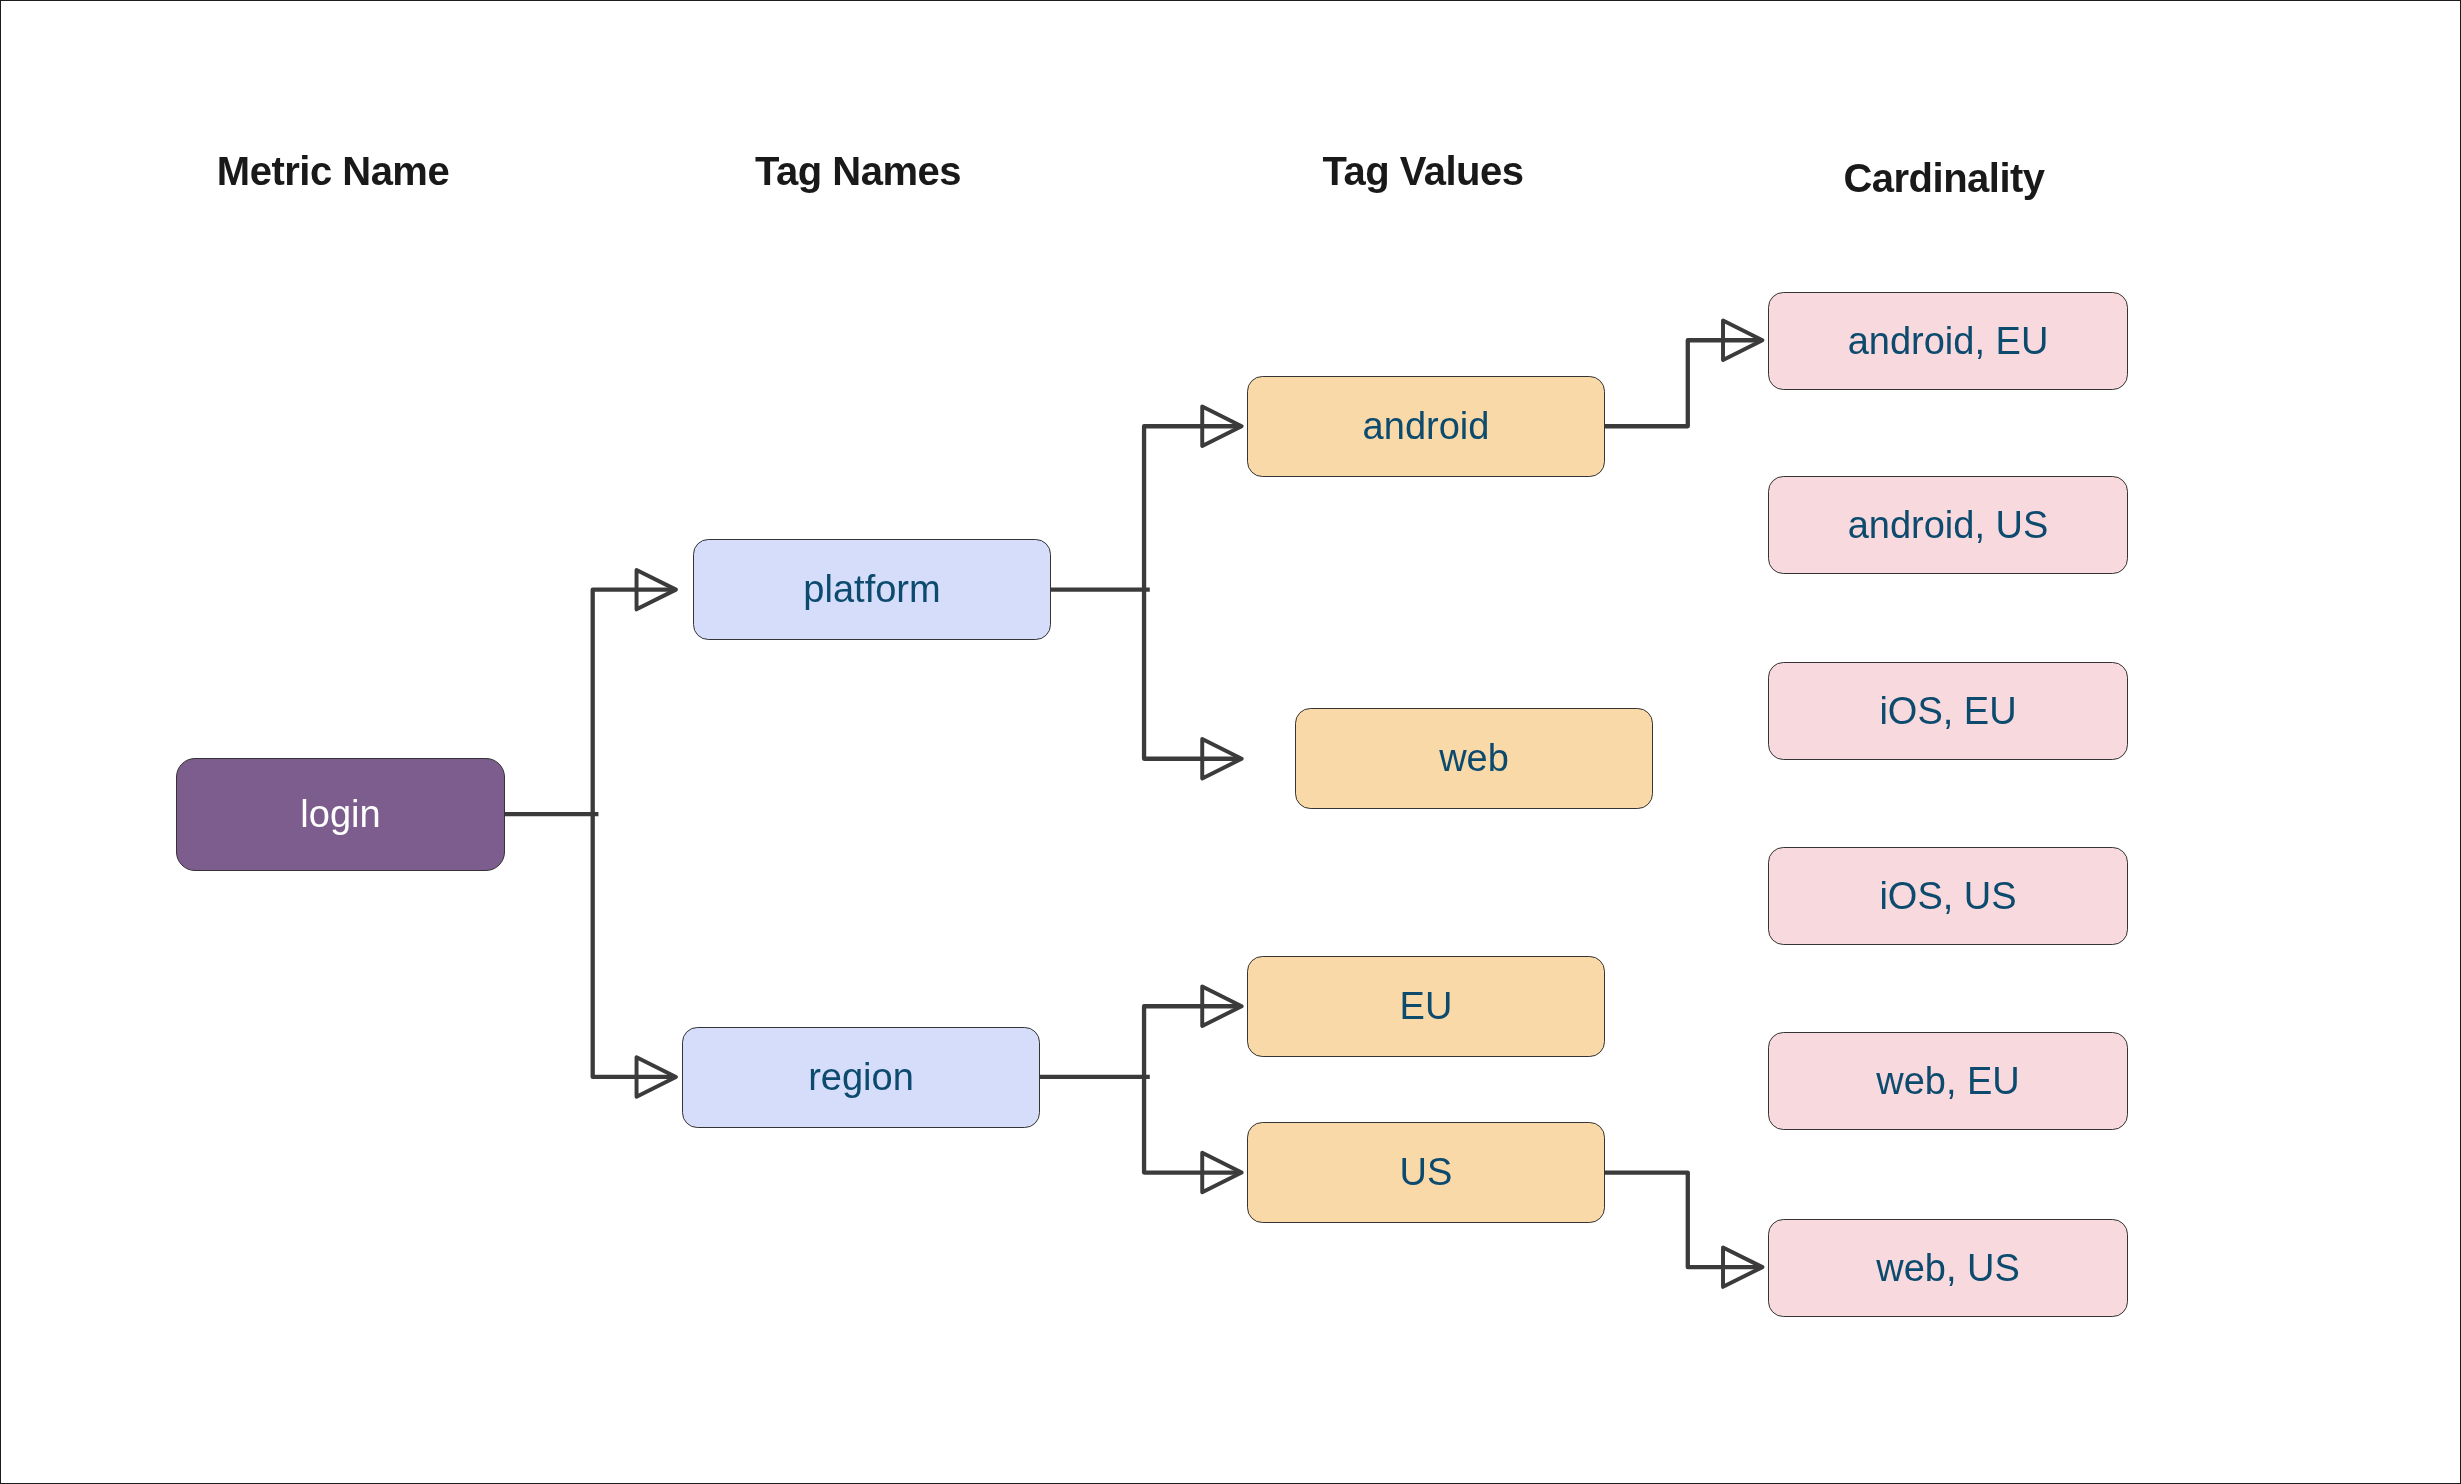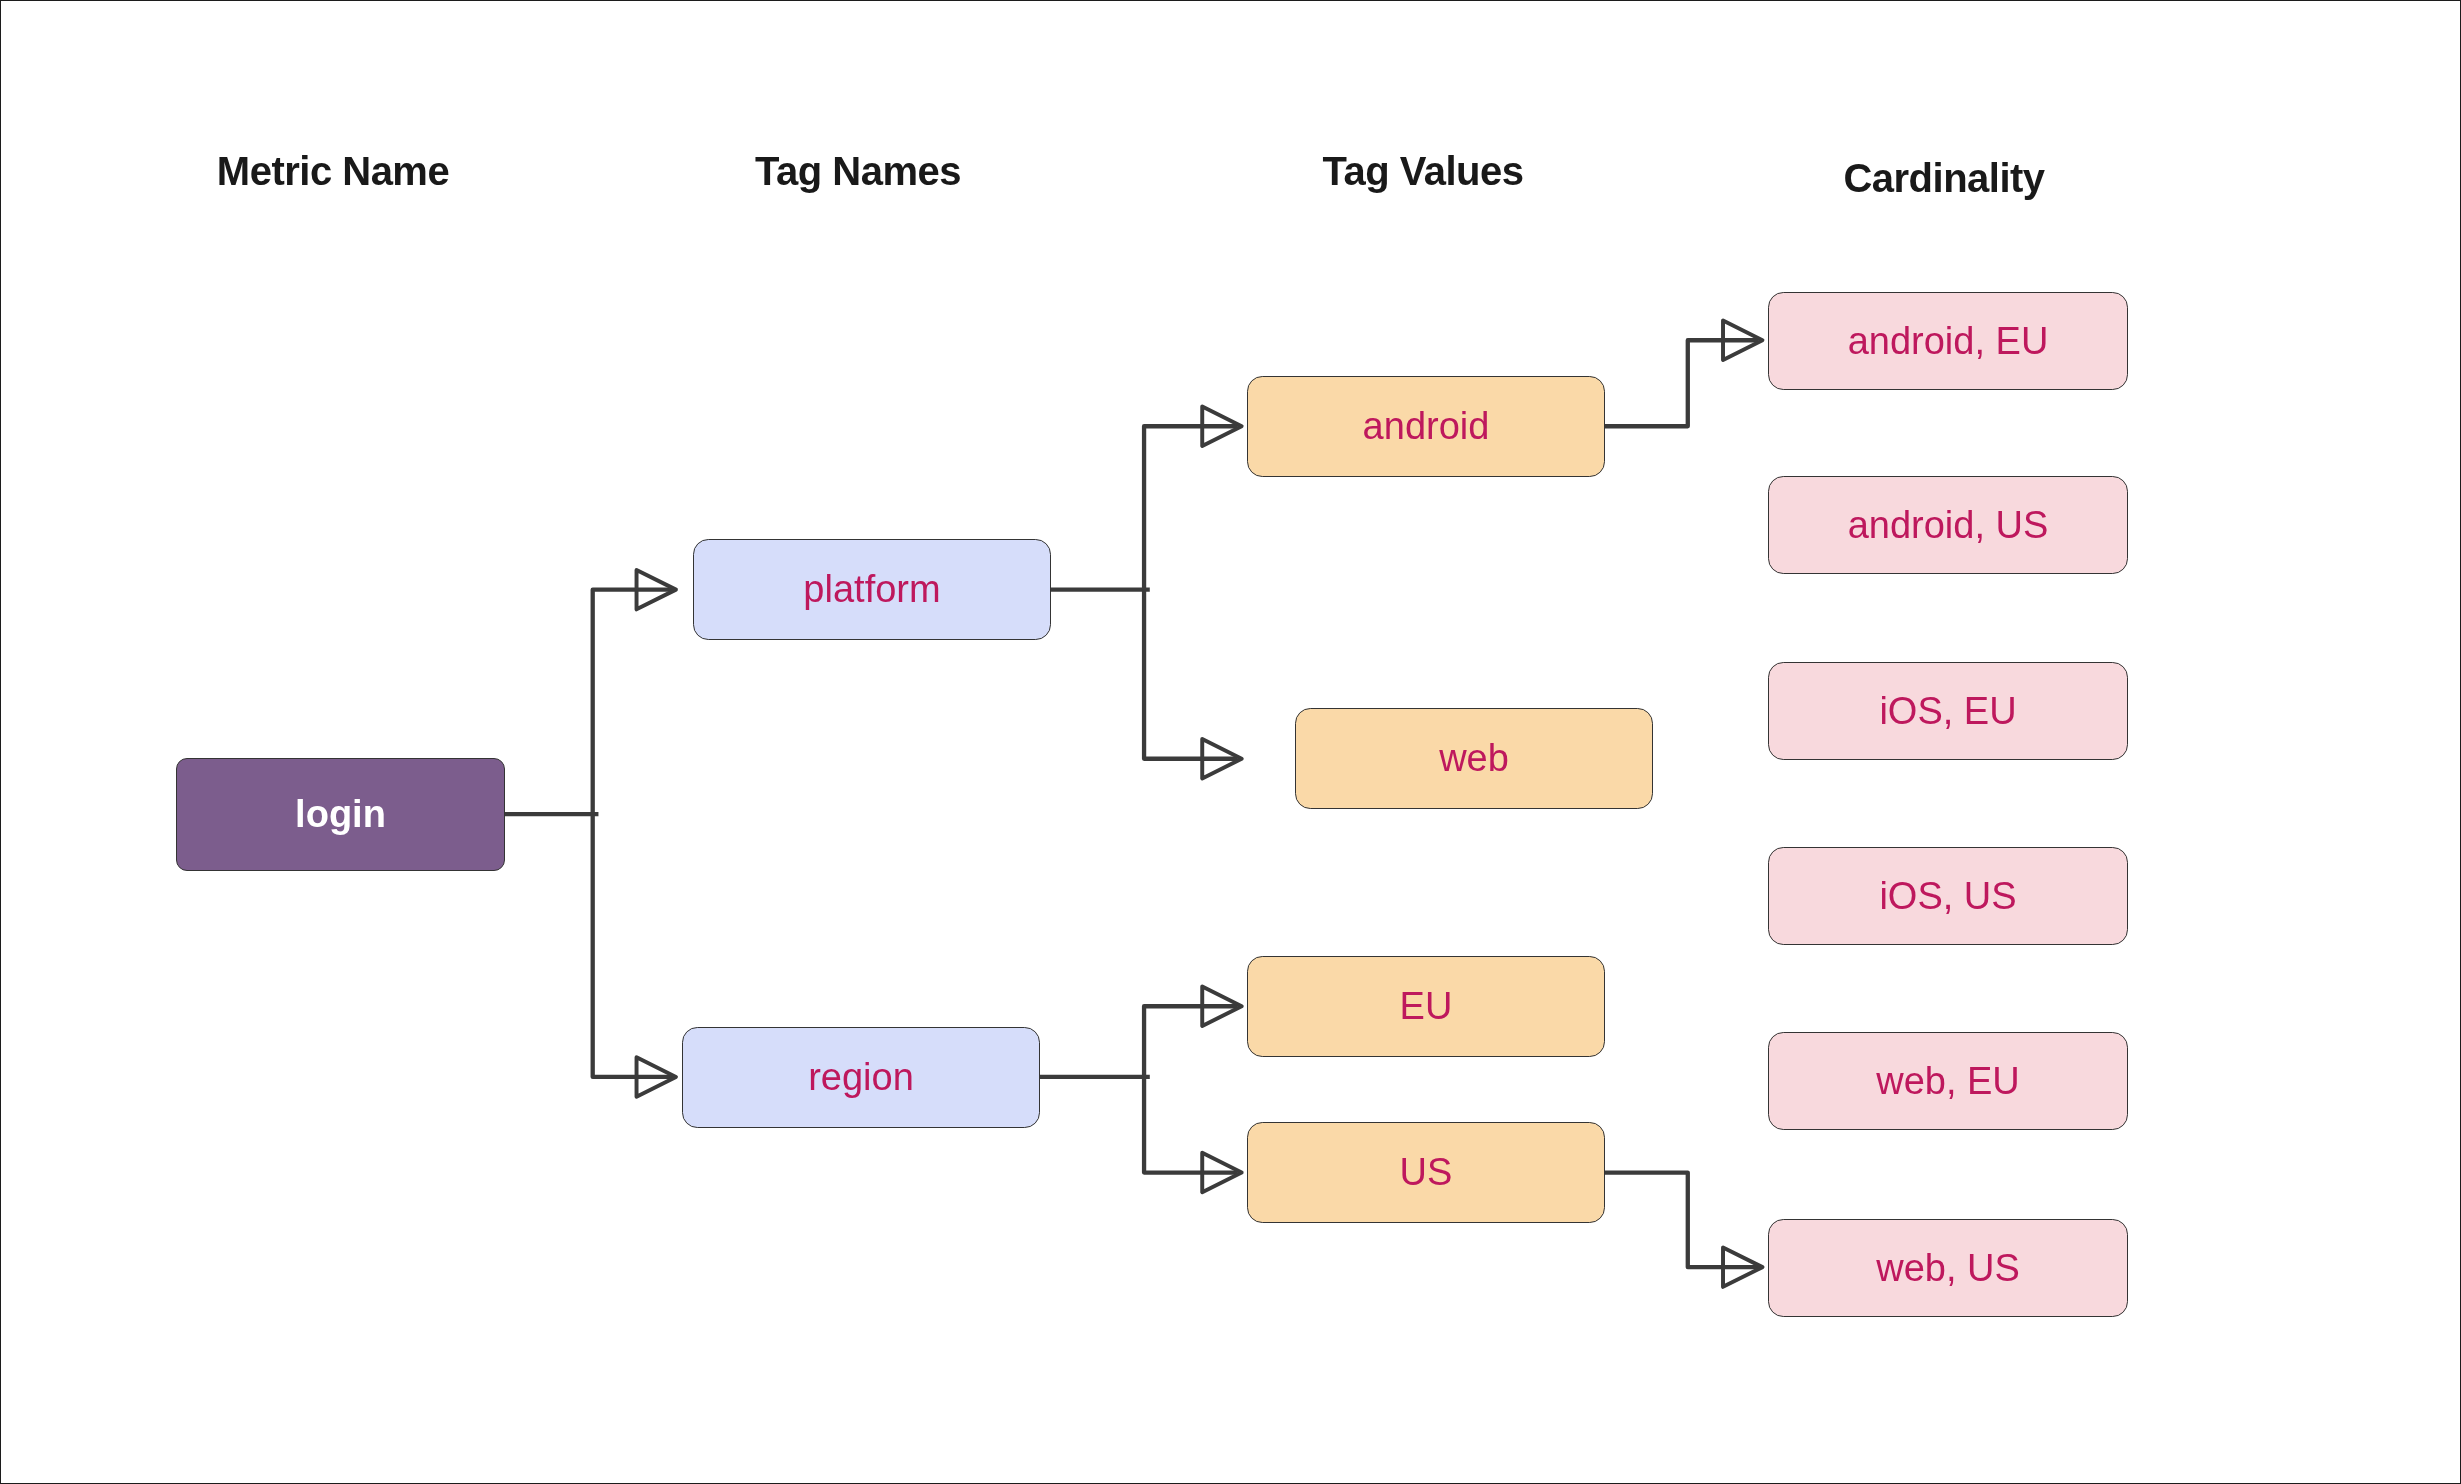--- a/index.html
+++ b/index.html
@@ -36,28 +36,28 @@
   }
   .node {
     position: absolute;
     display: flex;
     align-items: center;
     justify-content: center;
     box-sizing: border-box;
     border: 1.9px solid var(--node-border, #343434);
     border-radius: 15.3px;
     font-size: 38px;
-    color: #be185d;
+    color: #0c4a6e;
     white-space: nowrap;
   }
   .node--metric {
     background: var(--metric-fill, #7c5d8d);
     color: var(--metric-text, #ffffff);
-    font-weight: 700;
-    border-radius: 11px;
+    font-weight: 400;
+    border-radius: 19px;
   }
   .node--tagname  { background: var(--tag-name-fill, #d6ddfa); }
   .node--tagvalue { background: var(--tag-value-fill, #fad9a8); }
   .node--card     { background: var(--cardinality-fill, #f8d9dd); }
 </style>
 </head>
 <body>
 
 <div class="canvas">
 

